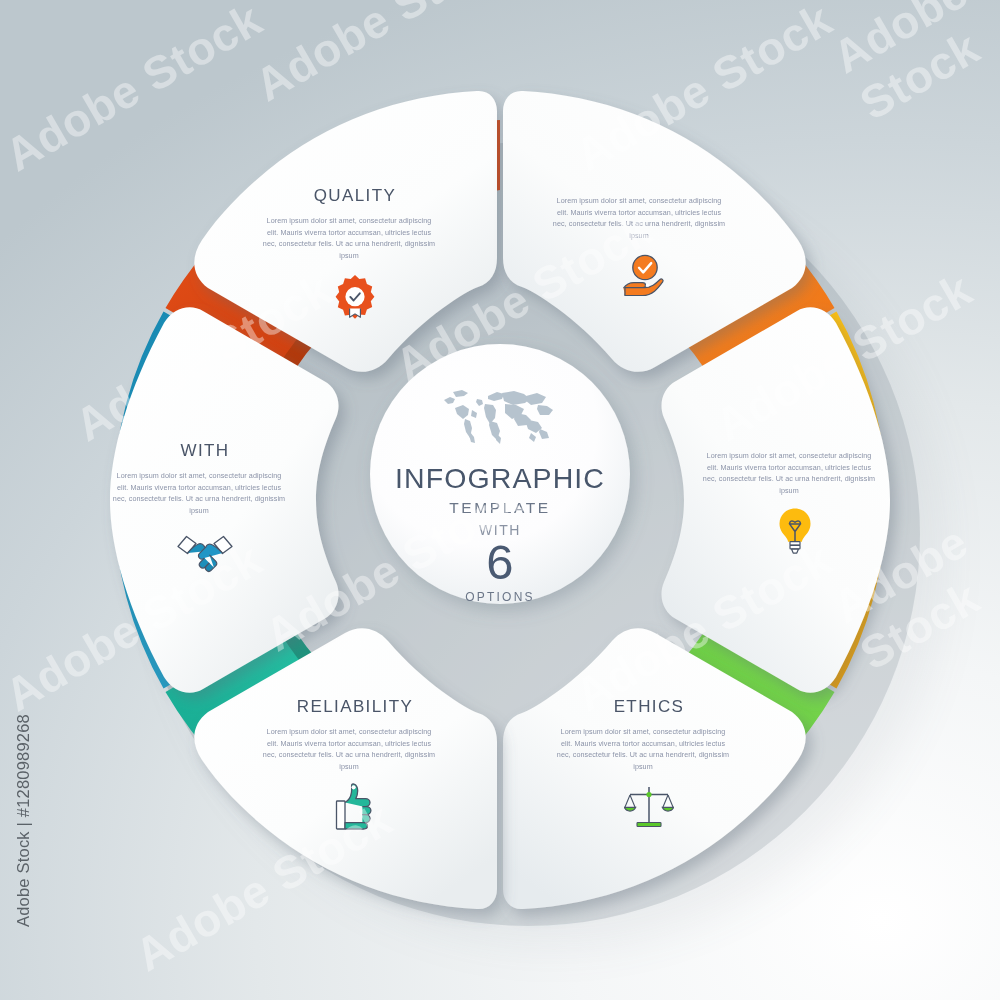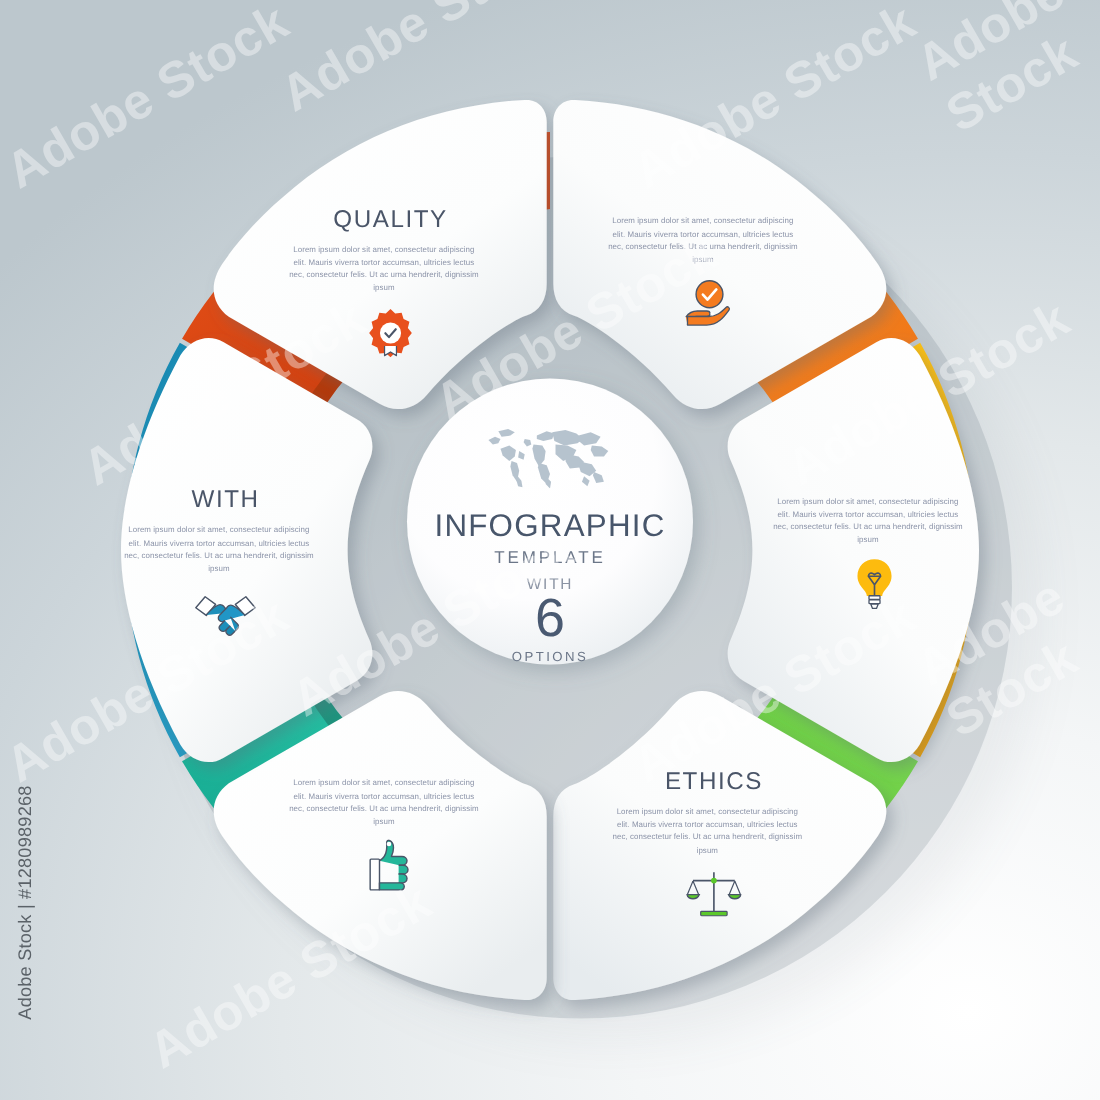--- a/index.html
+++ b/index.html
@@ -28,21 +28,21 @@
     height: 1000px;
   }
 
   
   .seg-text {
     position: absolute;
     text-align: center;
     pointer-events: none;
   }
   .seg-title {
-    font-size: 22px;
+    font-size: 17px;
     letter-spacing: 1.4px;
     color: #4a5568;
     font-weight: 400;
     white-space: nowrap;
   }
   .seg-body {
     margin-top: 9px;
     font-size: 7.2px;
     line-height: 1.62;
     color: #8b93a8;
@@ -365,20 +365,21 @@
         <path d="M.3 23.3 A 6.2 6.2 0 0 0 11.7 23.3 Z" fill="#5bc82a" stroke="#4a5568" stroke-width="1.2"></path>
 
         <path d="M44 11 L38.8 23.5 M44 11 L49.2 23.5" stroke="#4a5568" stroke-width="1.1" fill="none"></path>
         <path d="M38.3 23.3 A 6.2 6.2 0 0 0 49.7 23.3 Z" fill="#5bc82a" stroke="#4a5568" stroke-width="1.2"></path>
         <rect x="13" y="38.5" width="24" height="4" rx=".8" fill="#5bc82a" stroke="#4a5568" stroke-width="1.1"></rect>
       </svg>
     </div>
   </div>
 
   <div class="seg-text" style="left:262px; top:697px; width:186px;">
+    <div class="seg-title">RELIABILITY</div>
     <div class="seg-body">Lorem ipsum dolor sit amet, consectetur adipiscing elit. Mauris viverra tortor accumsan, ultricies lectus nec, consectetur felis. Ut ac urna hendrerit, dignissim ipsum</div>
     <div class="seg-icon-wrap">
       <svg width="40" height="48" viewBox="0 0 40 48">
         <rect x="1.5" y="18" width="8.5" height="28" rx=".8" fill="#ffffff" stroke="#4a5568" stroke-width="1.3"></rect>
         <path d="M10 19.5 c3.4-1.8 5.8-5.4 6.4-9.8 .4-3 .2-5.5 .2-7 0-1.4 1.2-2.2 2.5-1.6 2.3 1 3.6 3.5 3.6 6.6 0 3.2-1 6-1.9 7.9 l9.6 0 c2.6 0 4.6 1.7 4.6 4 0 2.3-2 4-4.6 4 l-2.6 0" fill="#24b79a" stroke="#4a5568" stroke-width="1.3" stroke-linejoin="round"></path>
         <path d="M27.4 23.6 l3.9 0 c2.6 0 4.6 1.7 4.6 4 0 2.3-2 4-4.6 4 l-3.9 0" fill="#24b79a" stroke="#4a5568" stroke-width="1.3" stroke-linejoin="round"></path>
         <path d="M27.4 31.6 l3 0 c2.6 0 4.6 1.7 4.6 4 0 2.3-2 4-4.6 4 l-3 0" fill="#24b79a" stroke="#4a5568" stroke-width="1.3" stroke-linejoin="round"></path>
         <path d="M10 39.6 l18.5 0 c2.3 0 4 1.5 4 3.2 0 1.8-1.7 3.2-4 3.2 l-18.5 0 z" fill="#24b79a" stroke="#4a5568" stroke-width="1.3" stroke-linejoin="round"></path>
         <circle cx="18.6" cy="4.3" r="2.1" fill="#ffffff"></circle>
       </svg>

